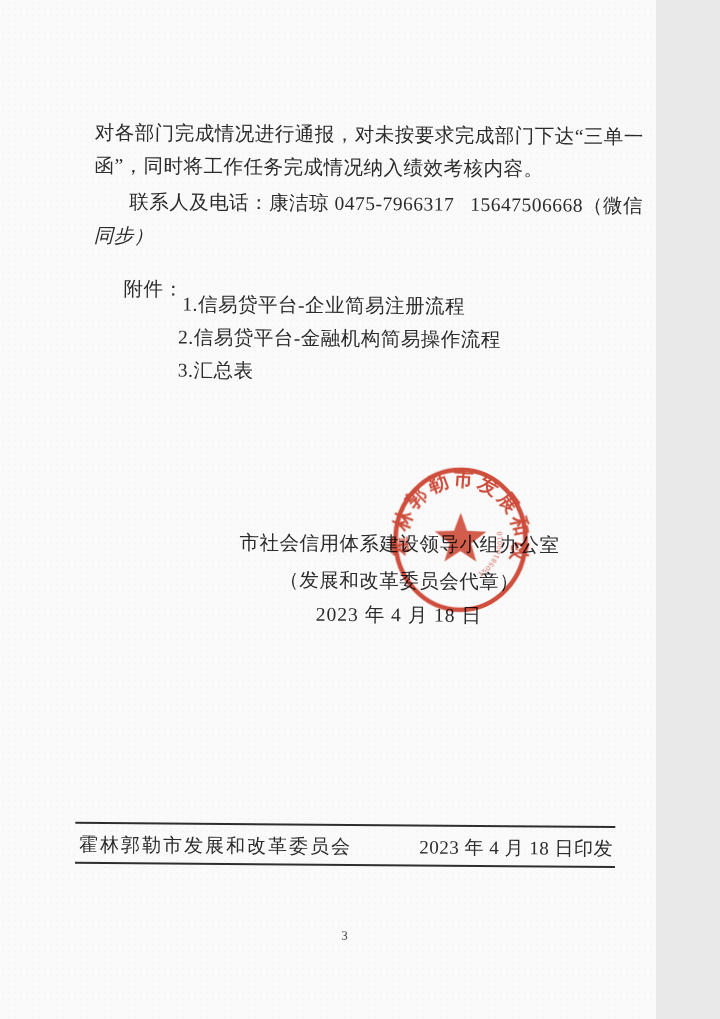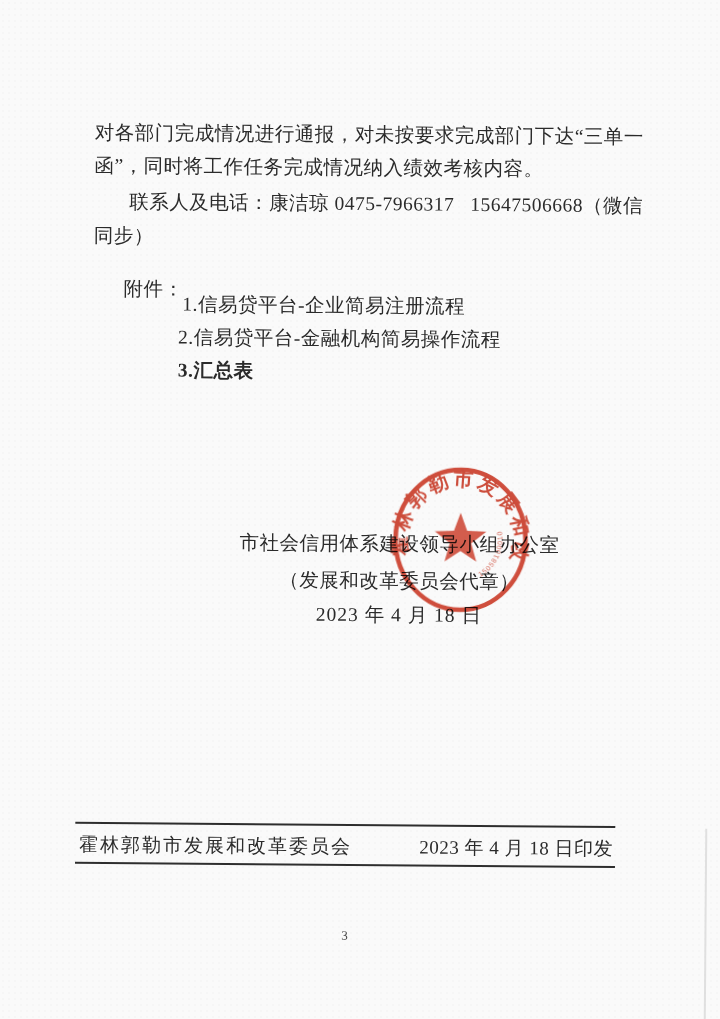--- a/index.html
+++ b/index.html
@@ -3,21 +3,21 @@
 <meta charset="utf-8">
 <style>
   html,body{margin:0;padding:0;}
   body{
     width:720px;height:1019px;
     background:#e9e9e9;
     font-family:"Liberation Serif","DejaVu Serif",serif;
   }
   .page{
     position:relative;
-    width:720px;height:1019px;
+    width:656px;height:1019px;
     background:#fafafa;
     background-image:radial-gradient(rgba(0,0,0,0.016) 1px, transparent 1px);
     background-size:6px 6px;
     overflow:hidden;
     color:#2b2b2b;
   }
   .tilt{
     position:absolute;left:0;top:0;width:720px;height:1019px;
     transform:rotate(0.45deg);
     transform-origin:360px 480px;
@@ -26,25 +26,25 @@
     position:absolute;
     font-size:19.5px;
     line-height:23px;
     white-space:pre;
     letter-spacing:0.5px;
     color:#2b2b2b;
   }
   .l1{left:92px;top:123px;}
   .l2{left:92px;top:156px;}
   .l3{left:127px;top:192px;}
-  .l4{left:92px;top:226px;}
+  .l4{left:92px;top:226px;font-style:italic;}
   .att-label{left:122px;top:279px;}
   .att-1{left:181px;top:294px;}
   .att-2{left:177px;top:327px;}
-  .att-3{left:177px;top:360px;font-weight:bold;}
+  .att-3{left:177px;top:360px;}
   .sig{
     position:absolute;left:210px;width:380px;
     text-align:center;font-size:19.5px;line-height:23px;
     white-space:pre;letter-spacing:0.5px;
   }
   .sig1{top:532px;}
   .sig2{top:569px;}
   .sig3{top:603px;letter-spacing:1px;}
 
   .seal-svg{

